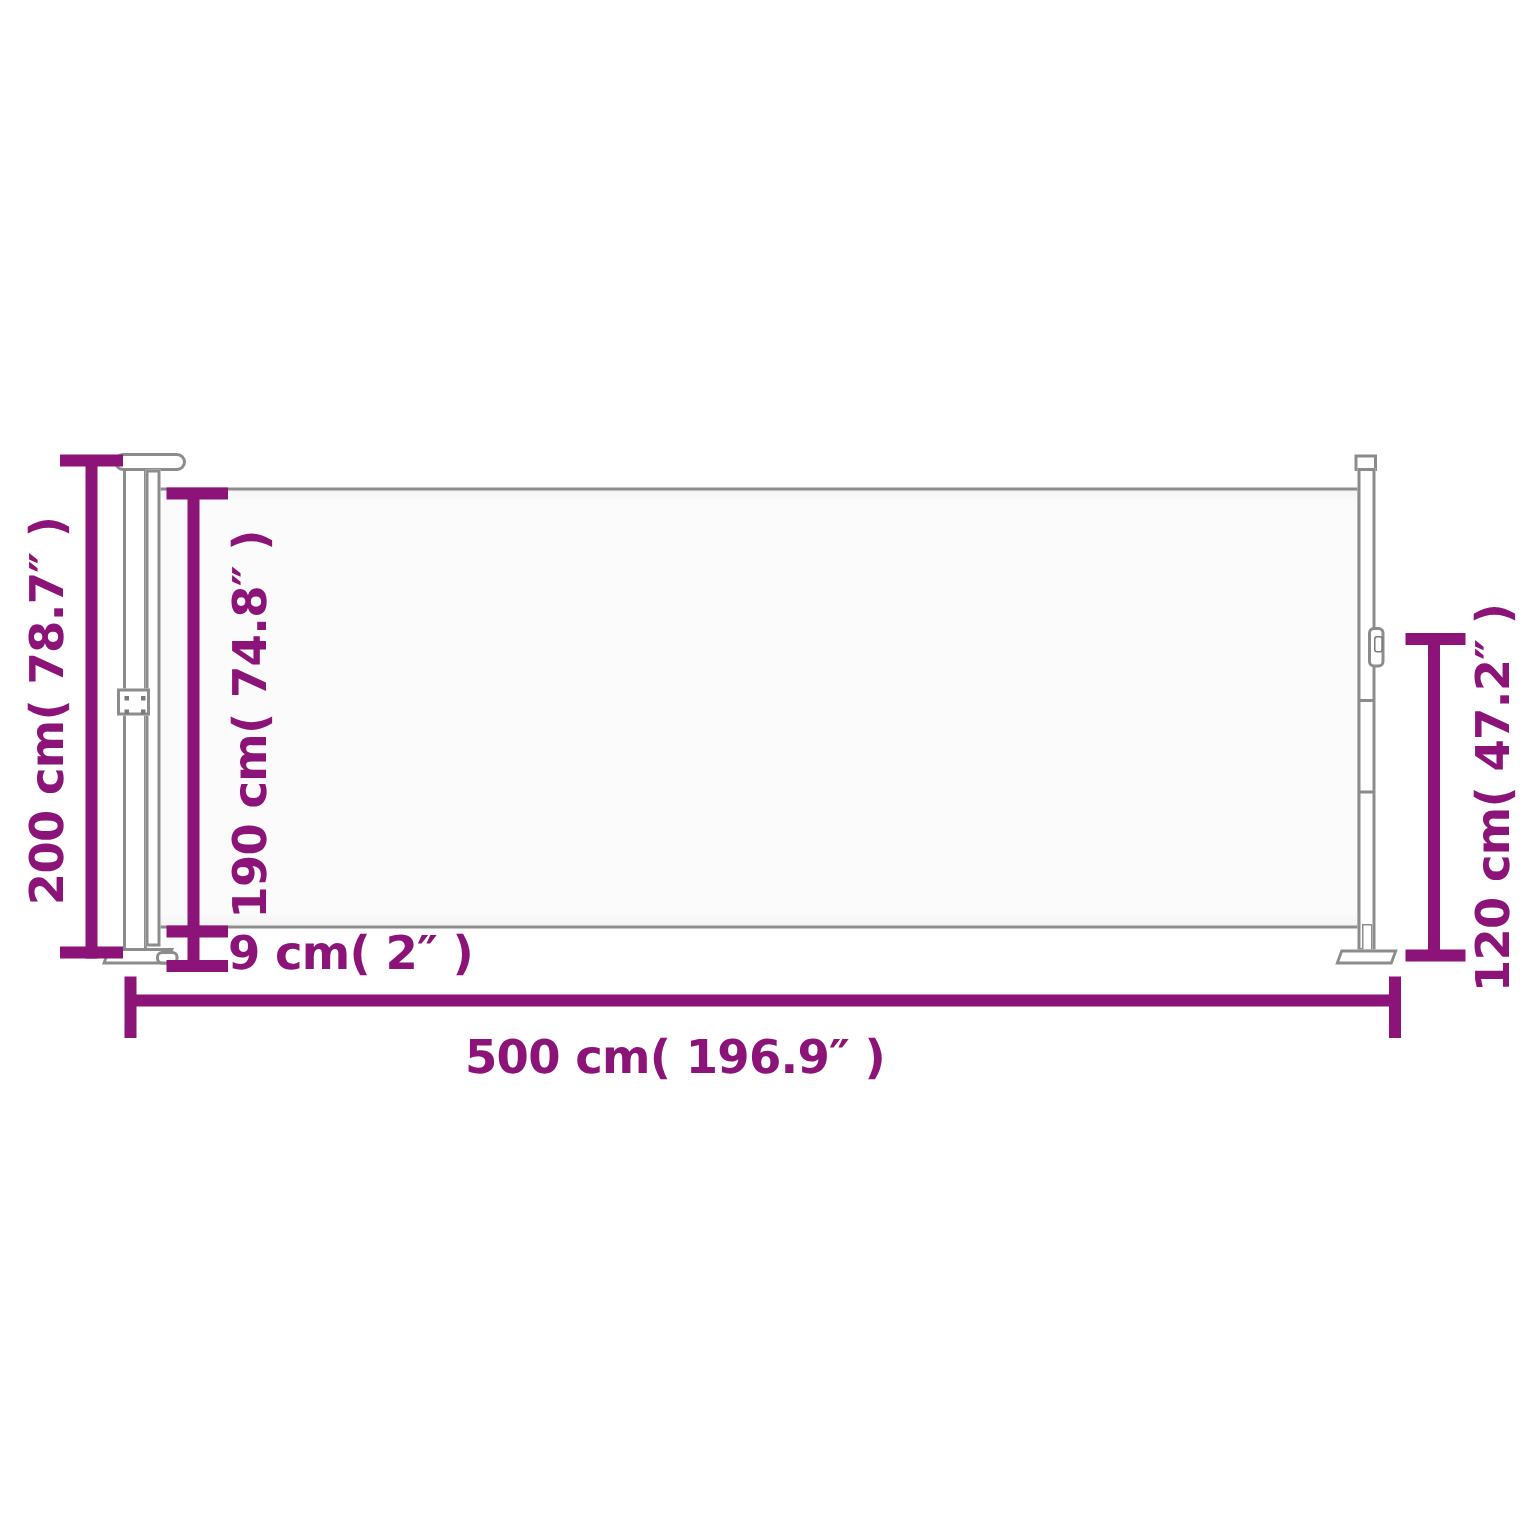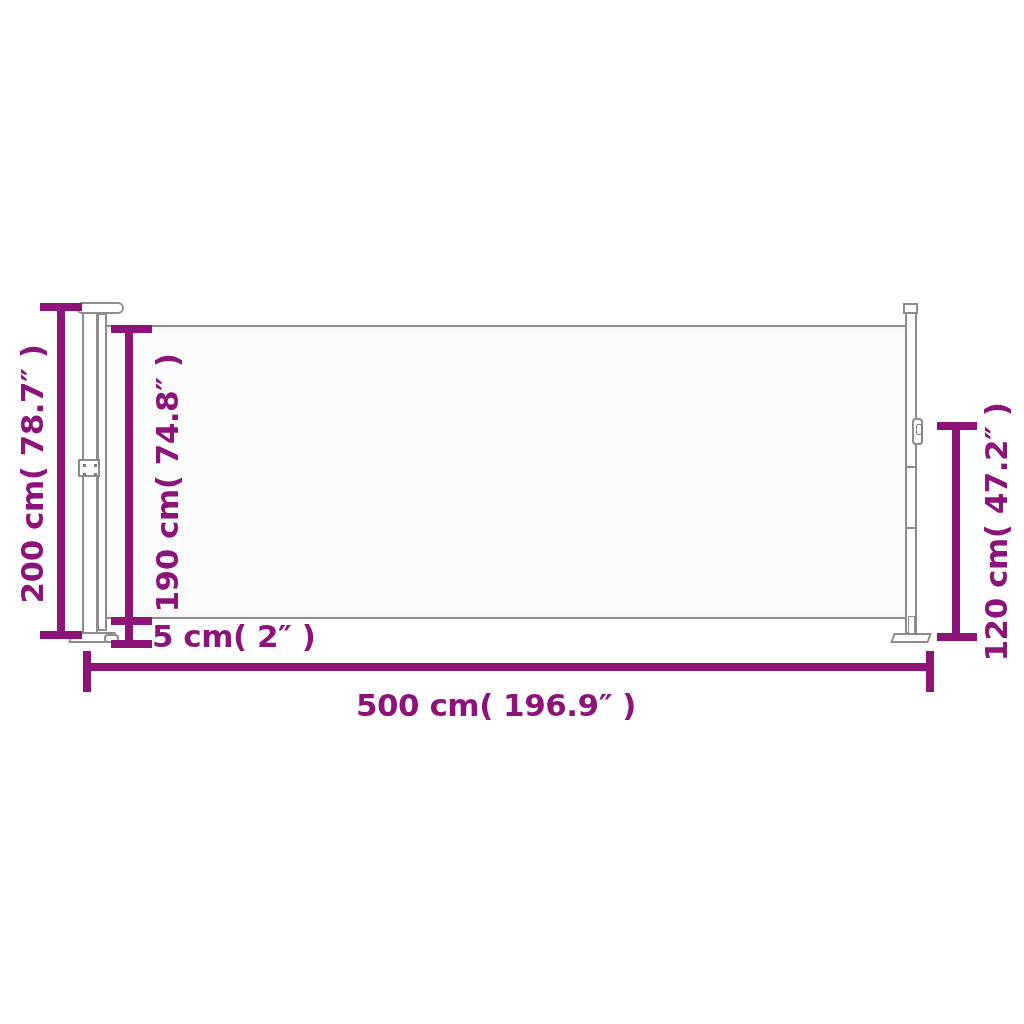--- a/index.html
+++ b/index.html
@@ -58,21 +58,21 @@
 
   .dim-label{
     font-weight:bold;font-size:31px;line-height:38px;height:38px;
     letter-spacing:-0.5px;color:var(--accent);white-space:nowrap;
   }
   .rot{width:400px;text-align:center;transform:rotate(-90deg);}
   .l200{left:-168px;top:455px;}
   .l190{left:-33px;top:464px;}
   .l120{left:796px;top:513px;}
   .l5{left:152px;top:617px;}
-  .l500{left:296px;top:686px;width:400px;text-align:center;}
+  .l500{left:310px;top:686px;width:400px;text-align:left;}
 </style>
 </head>
 <body>
 
 <div class="canvas">
 
   <div class="fabric"></div>
 
   <div class="outline lp-cap"></div>
   <div class="outline lp-body"></div>
@@ -92,21 +92,21 @@
   <div class="pbar d200-v"></div>
   <div class="pbar d200-t1"></div>
   <div class="pbar d200-t2"></div>
   <div class="dim-label rot l200">200 cm( 78.7″ )</div>
 
   <div class="pbar d190-v"></div>
   <div class="pbar d190-t1"></div>
   <div class="pbar d190-t2"></div>
   <div class="pbar d190-t3"></div>
   <div class="dim-label rot l190">190 cm( 74.8″ )</div>
-  <div class="dim-label l5">5 cm( 2″ )</div>
+  <div class="dim-label l5">9 cm( 2″ )</div>
 
   <div class="pbar d500-h"></div>
   <div class="pbar d500-t1"></div>
   <div class="pbar d500-t2"></div>
   <div class="dim-label l500">500 cm( 196.9″ )</div>
 
   <div class="pbar d120-v"></div>
   <div class="pbar d120-t1"></div>
   <div class="pbar d120-t2"></div>
   <div class="dim-label rot l120">120 cm( 47.2″ )</div>

